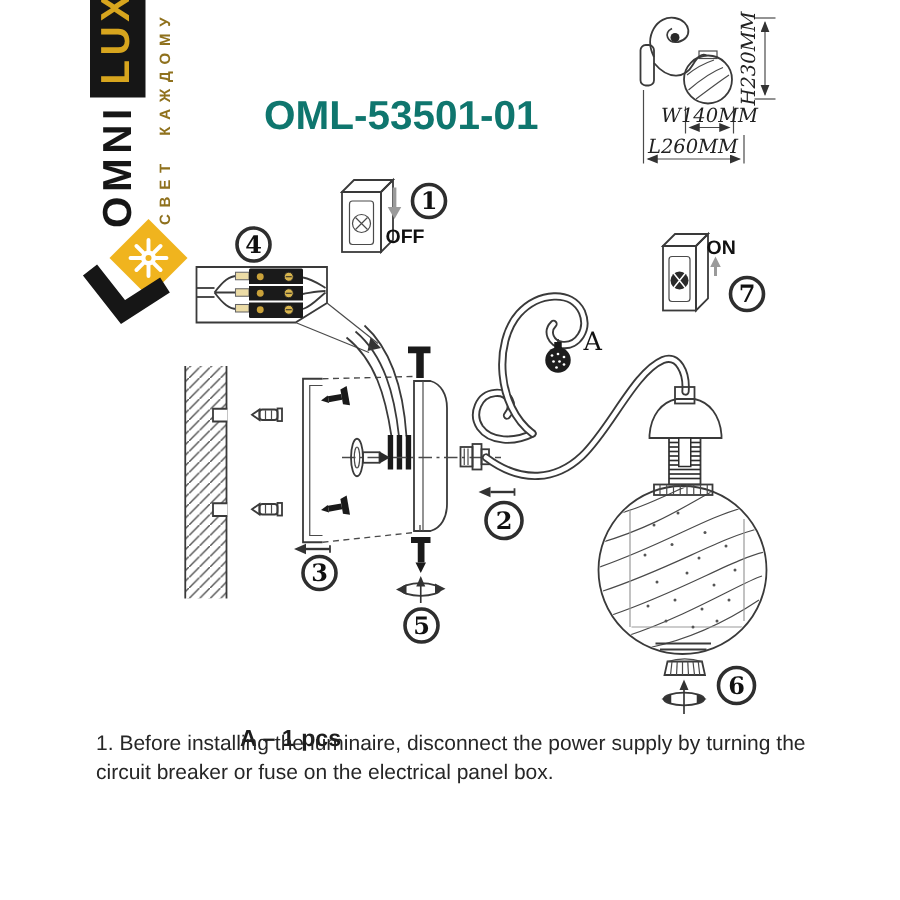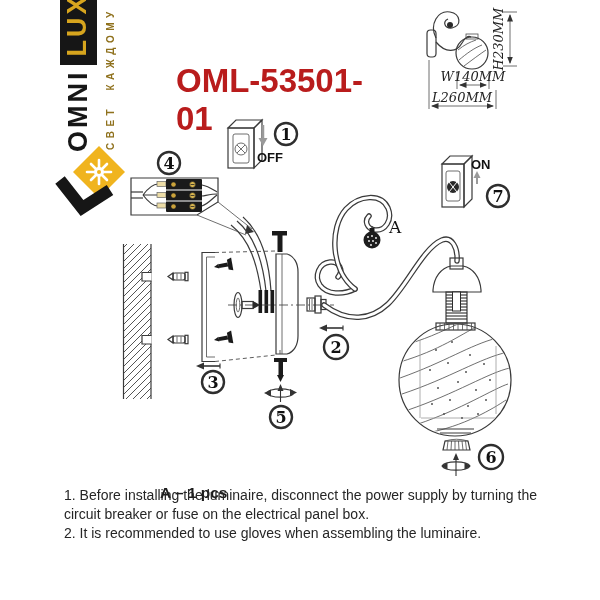--- a/index.html
+++ b/index.html
@@ -10,22 +10,22 @@
   .logo-word{position:absolute;left:59px;top:152px;transform:rotate(-90deg);transform-origin:0 0;
              display:flex;align-items:center;white-space:nowrap;height:38px;}
   .logo-omni{font-weight:bold;font-size:27px;letter-spacing:3px;color:#161616;}
   .logo-lux{background:#161616;color:#d7a51e;font-weight:bold;font-size:27px;letter-spacing:3px;
             padding:2px 7px 4px 9px;margin-left:4px;}
   .logo-tagline{position:absolute;left:105px;top:150px;transform:rotate(-90deg);transform-origin:0 0;
                 font-size:10px;font-weight:bold;letter-spacing:4.5px;word-spacing:7px;color:#8f711d;
                 white-space:nowrap;}
 
   
-  .title{position:absolute;left:176px;top:62px;width:200px;font-size:33px;font-weight:bold;
-         letter-spacing:0px;color:#b91c1c;}
+  .title{position:absolute;left:176px;top:62px;width:200px;font-size:27px;font-weight:bold;
+         letter-spacing:0px;color:#0f766e;}
 
   
   .apcs{position:absolute;left:160px;top:449px;font-size:15.5px;font-weight:bold;color:#1c1c1c;margin-top:35px;}
   .instructions{position:absolute;left:64px;top:486px;width:473px;font-size:14px;line-height:19px;
                 color:#262626;}
   .instructions p{margin:0;text-align:justify;}
 
   
   svg{position:absolute;left:0;top:0;}
   .ln{stroke:#3a3a3a;stroke-width:1.2;fill:none;}
@@ -386,14 +386,13 @@
     <polygon points="456,453 453,460 459,460" fill="#333"></polygon>
     <circle cx="491" cy="457" r="12" class="numcirc"></circle>
     <text class="numtxt" x="491" y="462.5">6</text>
   </g>
 </svg>
 
 <div class="apcs">A – 1 pcs</div>
 
 <div class="instructions">
   <p>1. Before installing the luminaire, disconnect the power supply by turning the circuit breaker or fuse on the electrical panel box.</p>
-  <p>2. It is recommended to use gloves when assembling the luminaire.</p>
 </div>
 
 </body></html>

